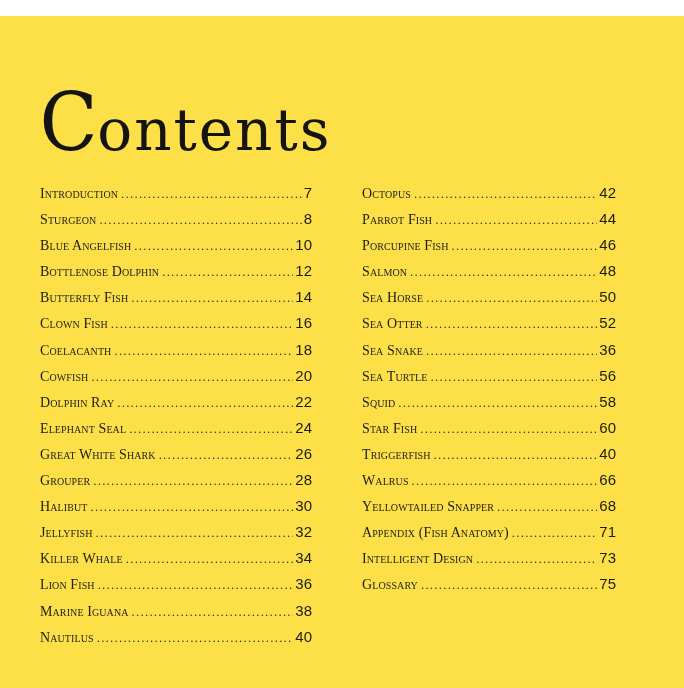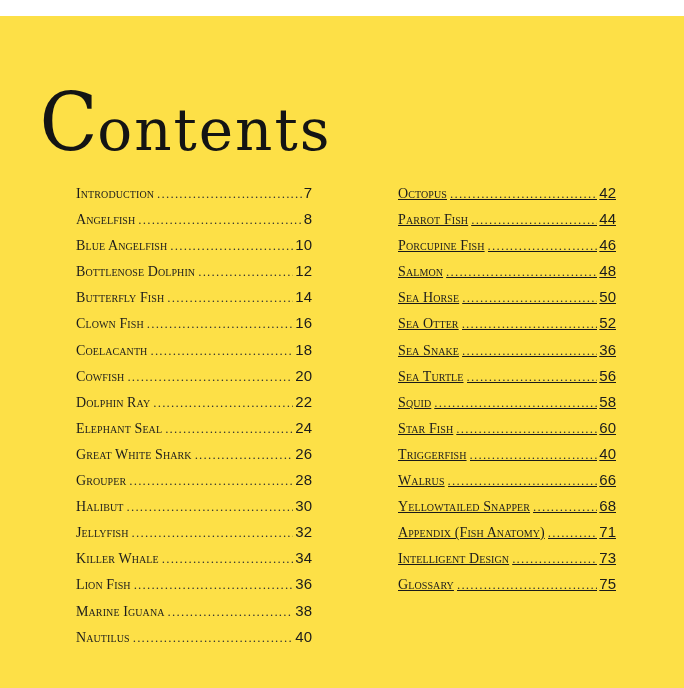--- a/index.html
+++ b/index.html
@@ -38,36 +38,35 @@
     display: inline-block;
     transform: scaleX(0.95);
     margin-right: -2px;
   }
   .col {
     position: absolute;
     top: 168px;
     width: 272px;
   }
   .col.left { left: 40px; }
-  .col.right { left: 362px; width: 254px; text-decoration: underline; }
+  .col.right { left: 362px; width: 254px; }
   .entry {
     display: flex;
     align-items: baseline;
     height: 26.1px;
     font-family: "Liberation Serif", serif;
     font-size: 15px;
     color: #1c1c1c;
     white-space: nowrap;
   }
   .entry .label {
     font-variant: small-caps;
     font-size: 14px;
     letter-spacing: 0.1px;
     flex: 0 0 auto;
-    margin-left: 36px;
   }
   .entry .leader {
     flex: 1 1 auto;
     overflow: hidden;
     margin: 0 2px 0 3px;
     font-size: 13px;
     letter-spacing: 1.2px;
     color: #333;
   }
   .entry .leader::before {
@@ -86,21 +85,21 @@
 <div class="page">
   <h1 class="title"><span class="cap">C</span><span>ontents</span></h1>
 
   <div class="col left" id="col-left">
       <div class="entry">
         <span class="label">Introduction</span>
         <span class="leader"></span>
         <span class="page-num">7</span>
       </div>
       <div class="entry">
-        <span class="label">Angelfish</span>
+        <span class="label">Sturgeon</span>
         <span class="leader"></span>
         <span class="page-num">8</span>
       </div>
       <div class="entry">
         <span class="label">Blue Angelfish</span>
         <span class="leader"></span>
         <span class="page-num">10</span>
       </div>
       <div class="entry">
         <span class="label">Bottlenose Dolphin</span>

